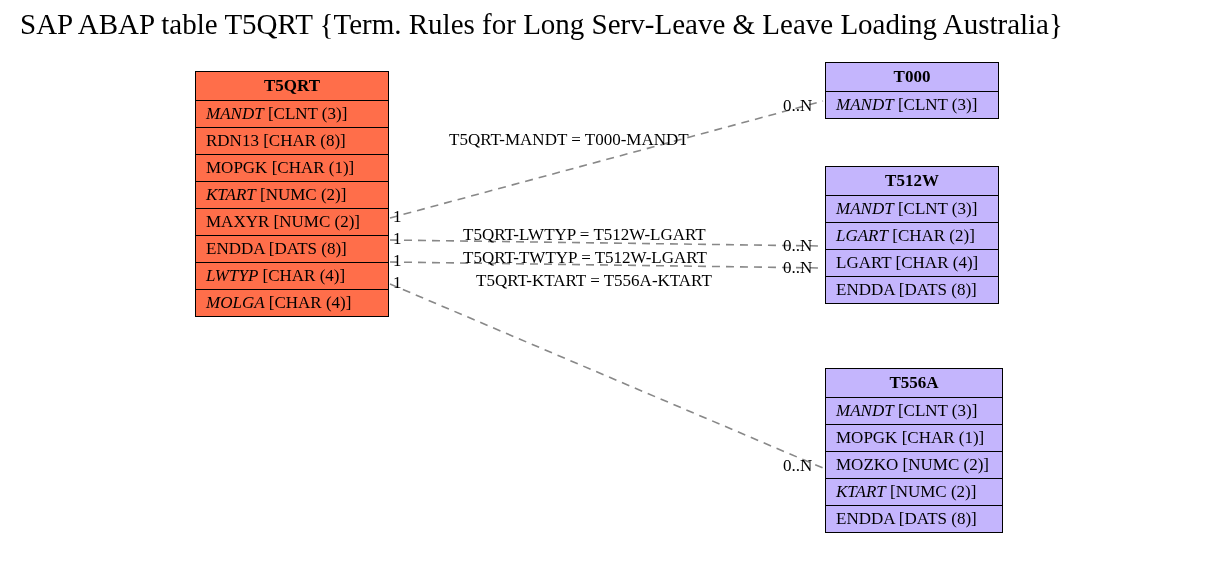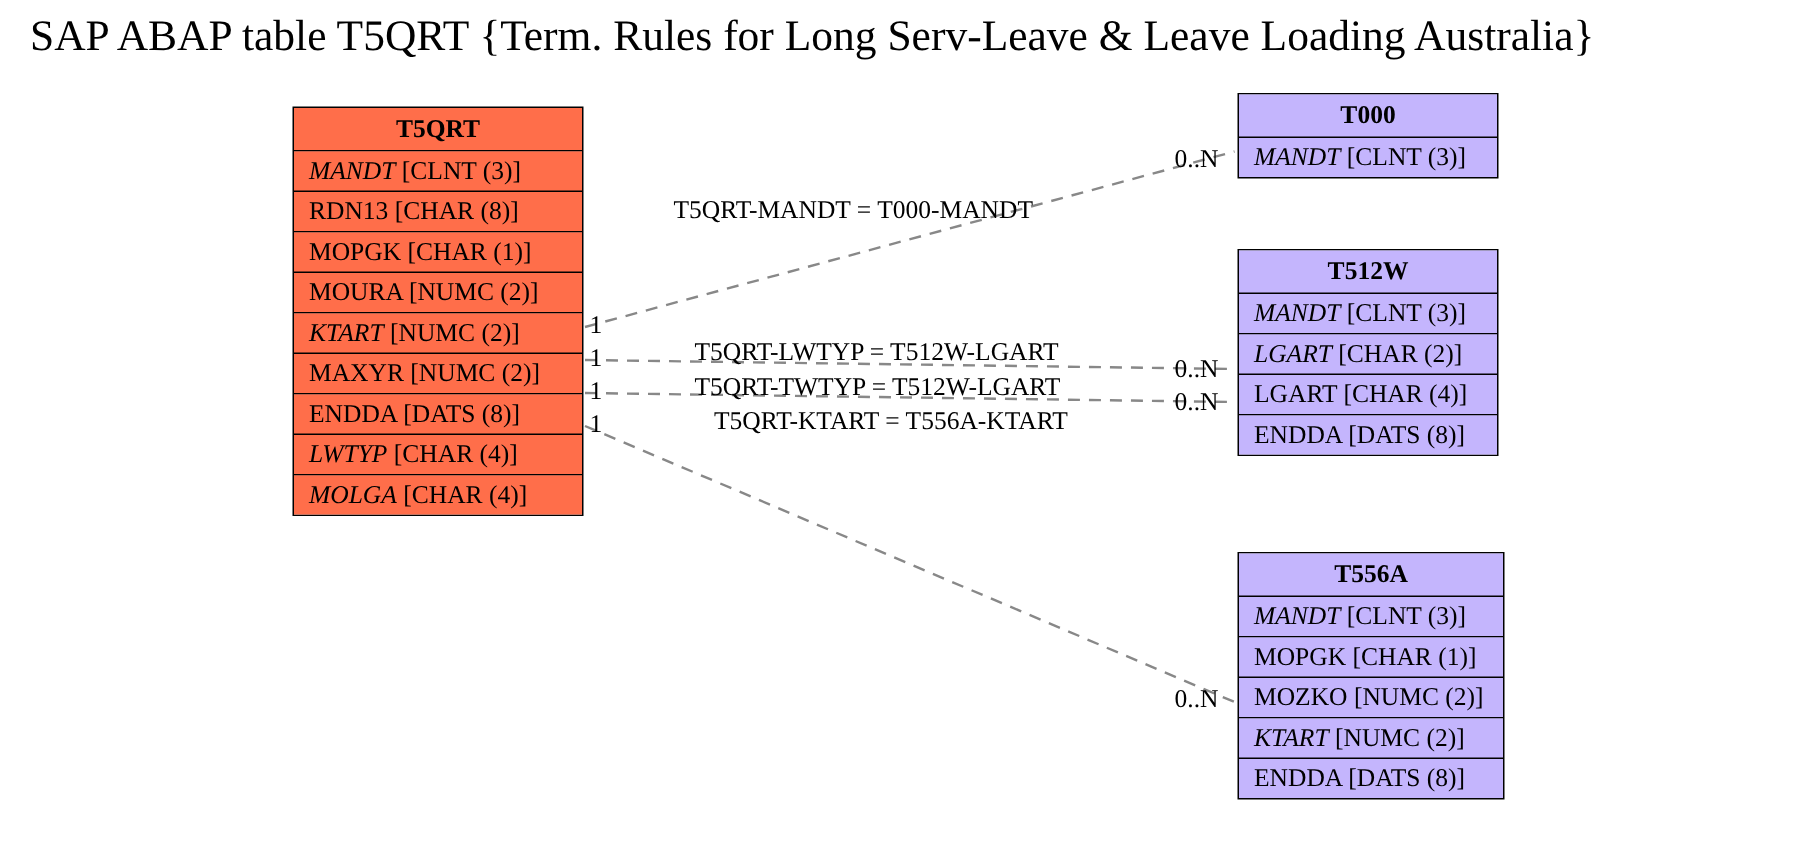--- a/index.html
+++ b/index.html
@@ -27,21 +27,20 @@
     <line x1="390" y1="240" x2="823" y2="246"></line>
     <line x1="390" y1="262" x2="823" y2="268"></line>
     <line x1="390" y1="284" x2="823" y2="468"></line>
   </svg>
 
   <div class="entity orange" style="left:195px;top:71px;width:192px">
     <div class="head">T5QRT</div>
     <div class="row"><em>MANDT</em> <span>[CLNT (3)]</span></div>
     <div class="row"><span>RDN13</span> <span>[CHAR (8)]</span></div>
     <div class="row"><span>MOPGK</span> <span>[CHAR (1)]</span></div>
-    <div class="row"><span>MOURA</span> <span>[NUMC (2)]</span></div>
     <div class="row"><em>KTART</em> <span>[NUMC (2)]</span></div>
     <div class="row"><span>MAXYR</span> <span>[NUMC (2)]</span></div>
     <div class="row"><span>ENDDA</span> <span>[DATS (8)]</span></div>
     <div class="row"><em>LWTYP</em> <span>[CHAR (4)]</span></div>
     <div class="row"><em>MOLGA</em> <span>[CHAR (4)]</span></div>
   </div>
 
   <div class="entity green" style="left:825px;top:62px;width:172px">
     <div class="head">T000</div>
     <div class="row"><em>MANDT</em> <span>[CLNT (3)]</span></div>

